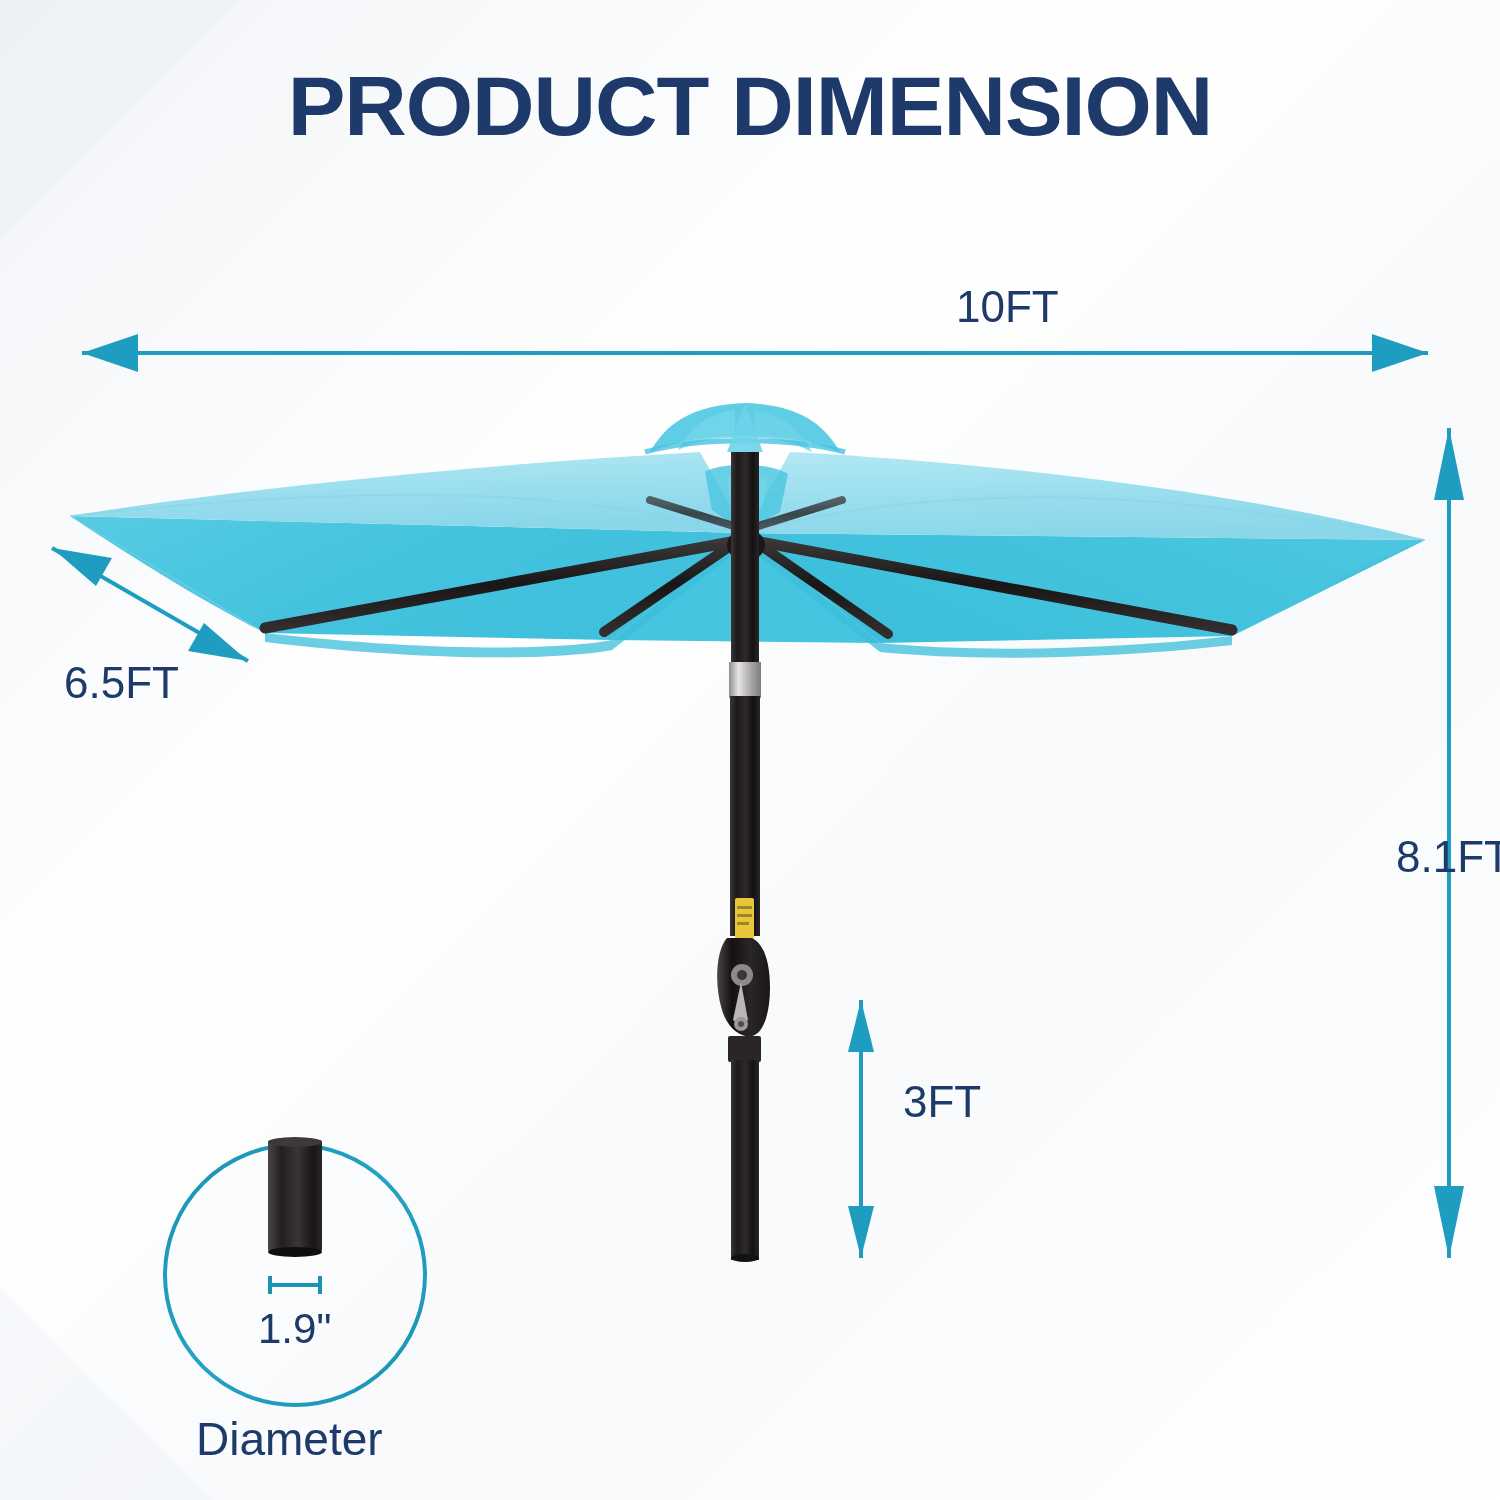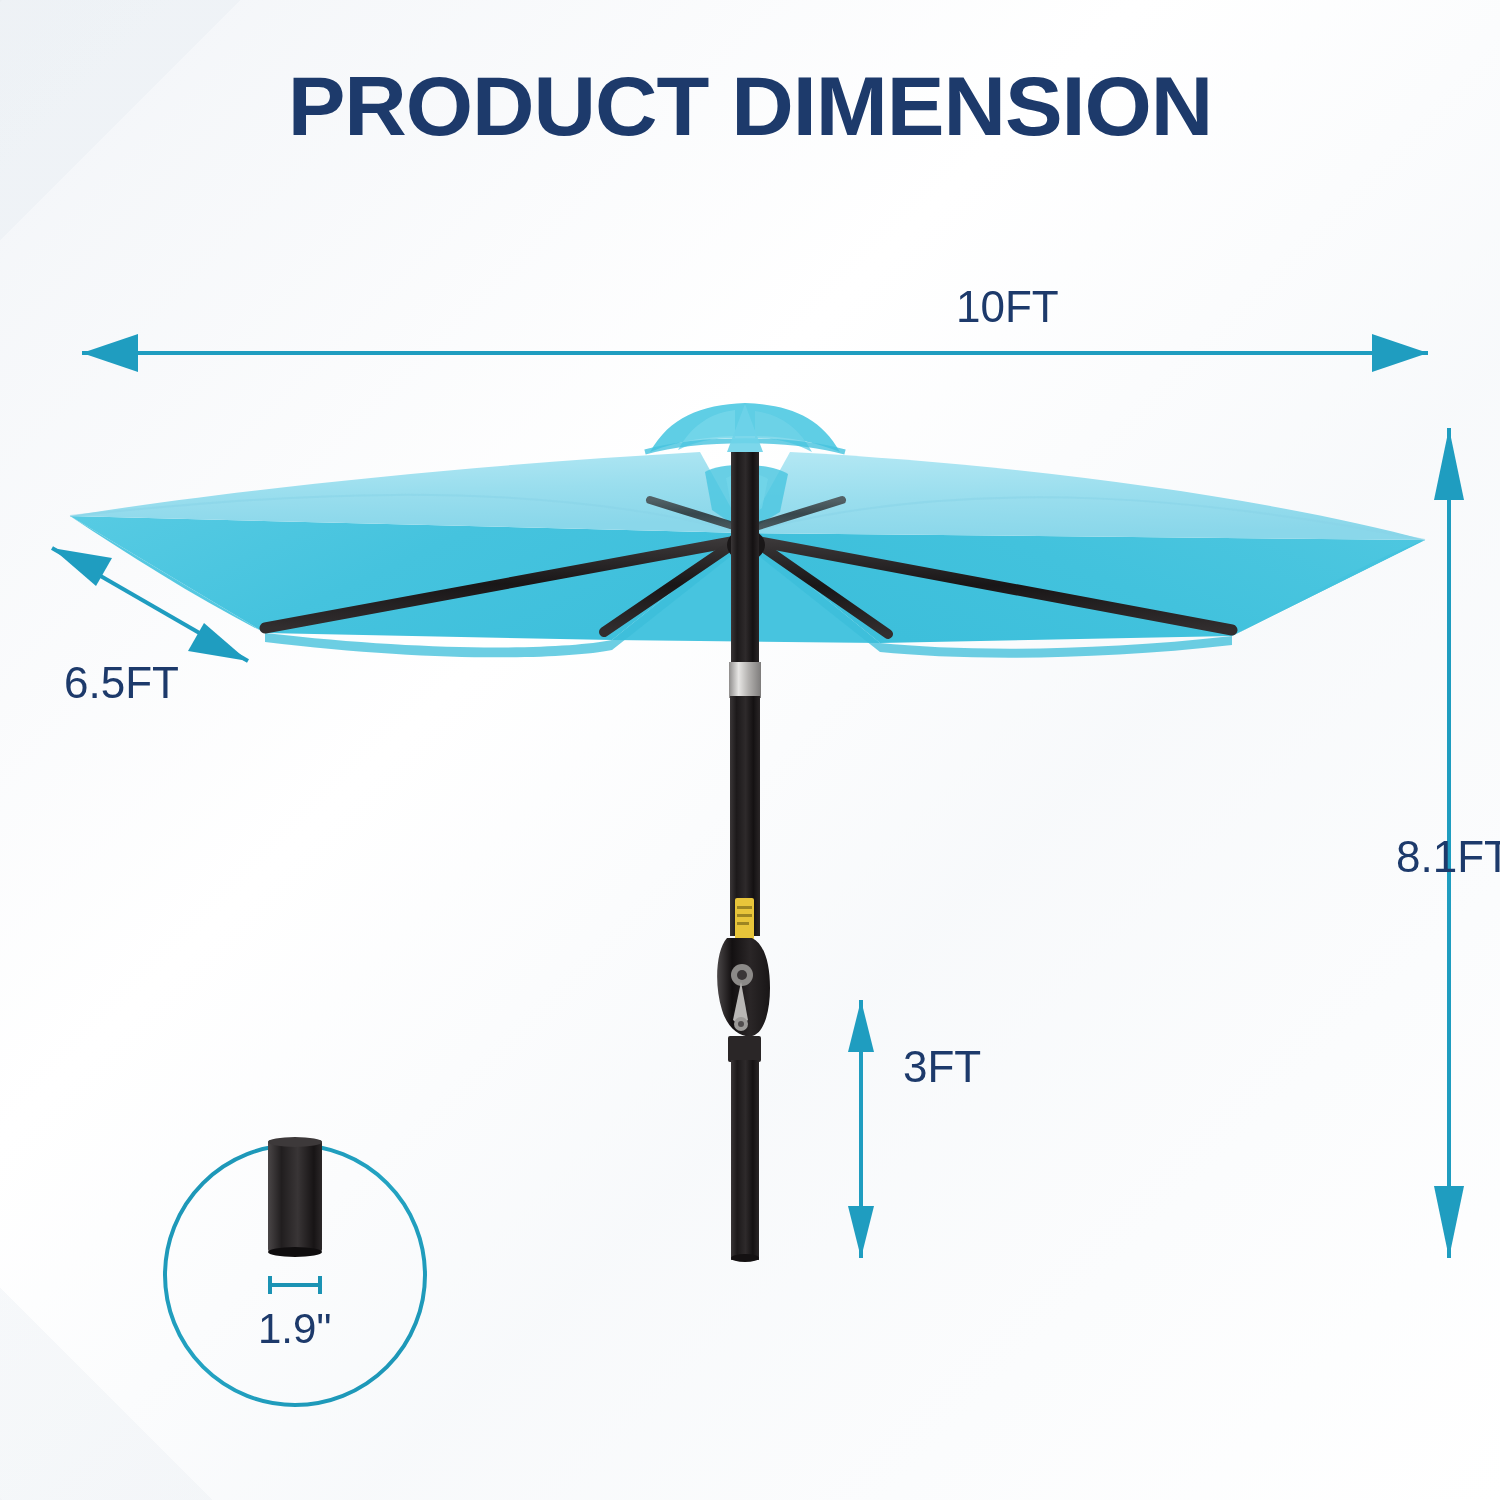--- a/index.html
+++ b/index.html
@@ -239,18 +239,19 @@
       <line x1="320" y1="1276" x2="320" y2="1294"></line>
     </g>
   </svg>
 
   <div class="dim-label" style="left:956px; top:282px;">10FT</div>
 
   <div class="dim-label" style="left:64px; top:658px;">6.5FT</div>
 
   <div class="dim-label" style="left:1396px; top:832px;">8.1FT</div>
 
-  <div class="dim-label" style="left:903px; top:1042px;">3FT</div>
+  <div class="dim-label" style="left:903px; top:1077px;">3FT</div>
 
   <div class="dim-label" style="left:258px; top:1305px; font-size:42px;">1.9"</div>
 
+  <div class="cap-label" style="left:196px; top:1412px;">Diameter</div>
 
 </div>
 
 </body></html>

